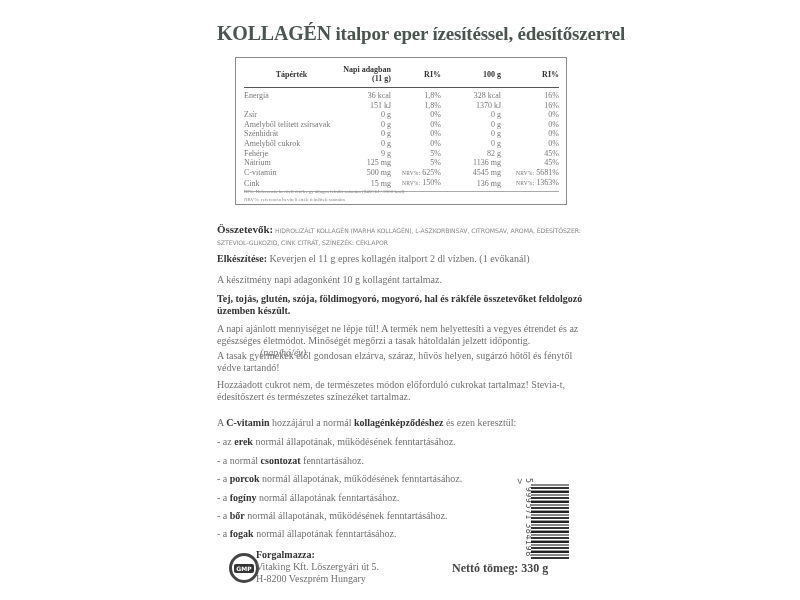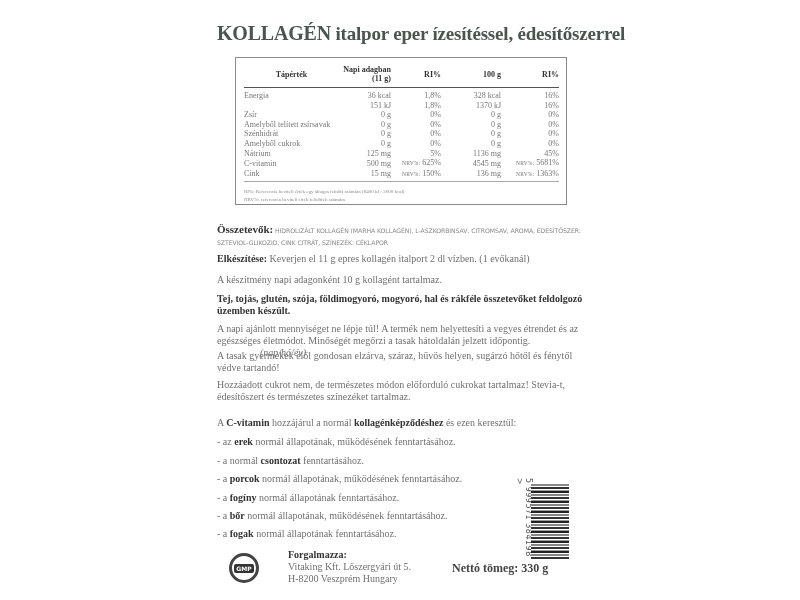--- a/index.html
+++ b/index.html
@@ -43,21 +43,21 @@
     }
     .gmp {
       position: absolute; left: 229px; top: 553px; width: 30px; height: 30px; border-radius: 50%;
       background: #fff; border: 3px solid #444; box-sizing: border-box;
       display: flex; align-items: center; justify-content: center;
     }
     .gmp-inner {
       width: 20px; height: 9px; background: #333; color: #fff; font-family: "DejaVu Sans", sans-serif;
       font-size: 6px; font-weight: bold; text-align: center; line-height: 9px; border-radius: 2px;
     }
-    .distrib { position: absolute; left: 256px; top: 549px; font-size: 10px; line-height: 12px; color: #707070; padding-left: 32px; }
+    .distrib { position: absolute; left: 256px; top: 549px; font-size: 10px; line-height: 12px; color: #707070; }
     .distrib b { color: #333; }
     .net { position: absolute; left: 452px; top: 561px; font-size: 12px; font-weight: bold; color: #444; white-space: nowrap; }
   </style>
 </head>
 <body>
 
 <div class="title">
   <span class="big">KOLLAGÉN</span><span> italpor eper ízesítéssel, édesítőszerrel</span>
 </div>
 
@@ -109,20 +109,27 @@
         <td>0%</td>
       </tr>
       <tr>
         <td>Amelyből cukrok</td>
         <td>0 g</td>
         <td>0%</td>
         <td>0 g</td>
         <td>0%</td>
       </tr>
       <tr>
+        <td>Fehérje</td>
+        <td>9 g</td>
+        <td>5%</td>
+        <td>82 g</td>
+        <td>45%</td>
+      </tr>
+      <tr>
         <td>Nátrium</td>
         <td>125 mg</td>
         <td>5%</td>
         <td>1136 mg</td>
         <td>45%</td>
       </tr>
       <tr>
         <td>C-vitamin</td>
         <td>500 mg</td>
         <td><span class="nrv">NRV%:</span> <span>625%</span></td>

